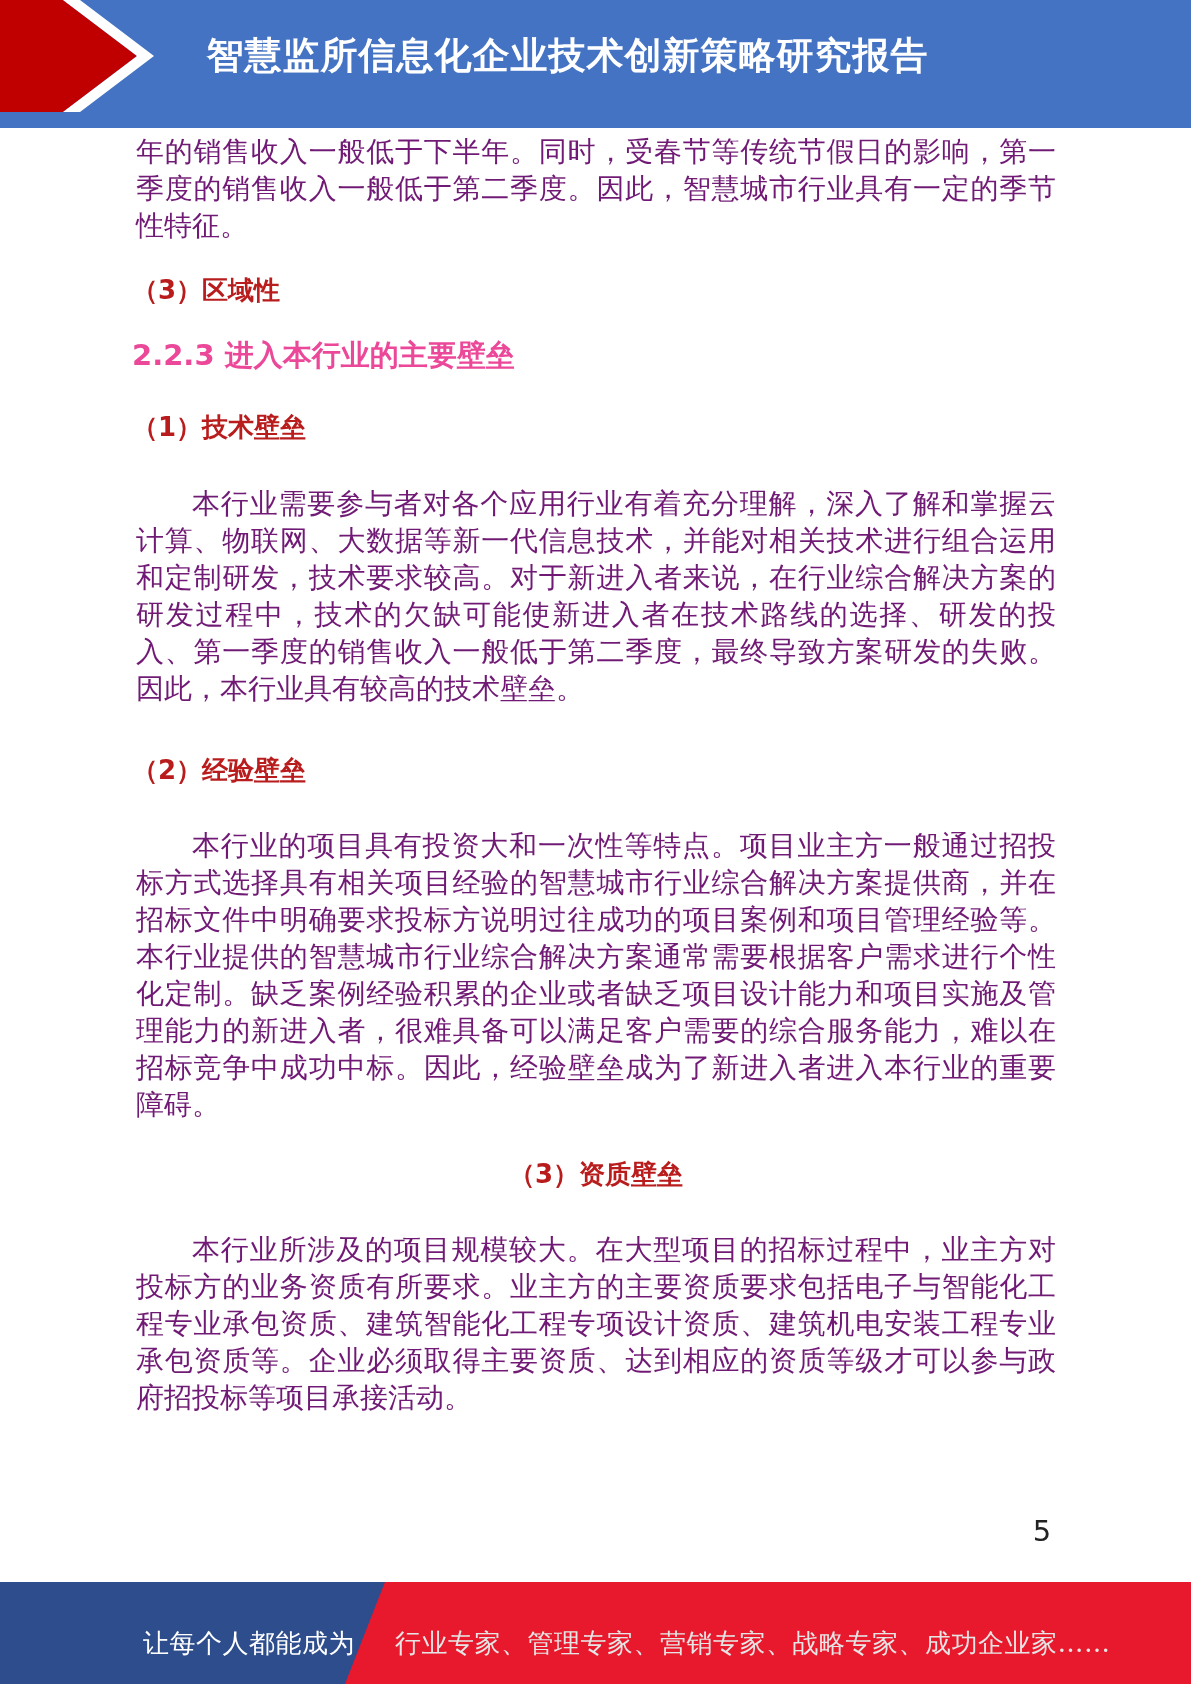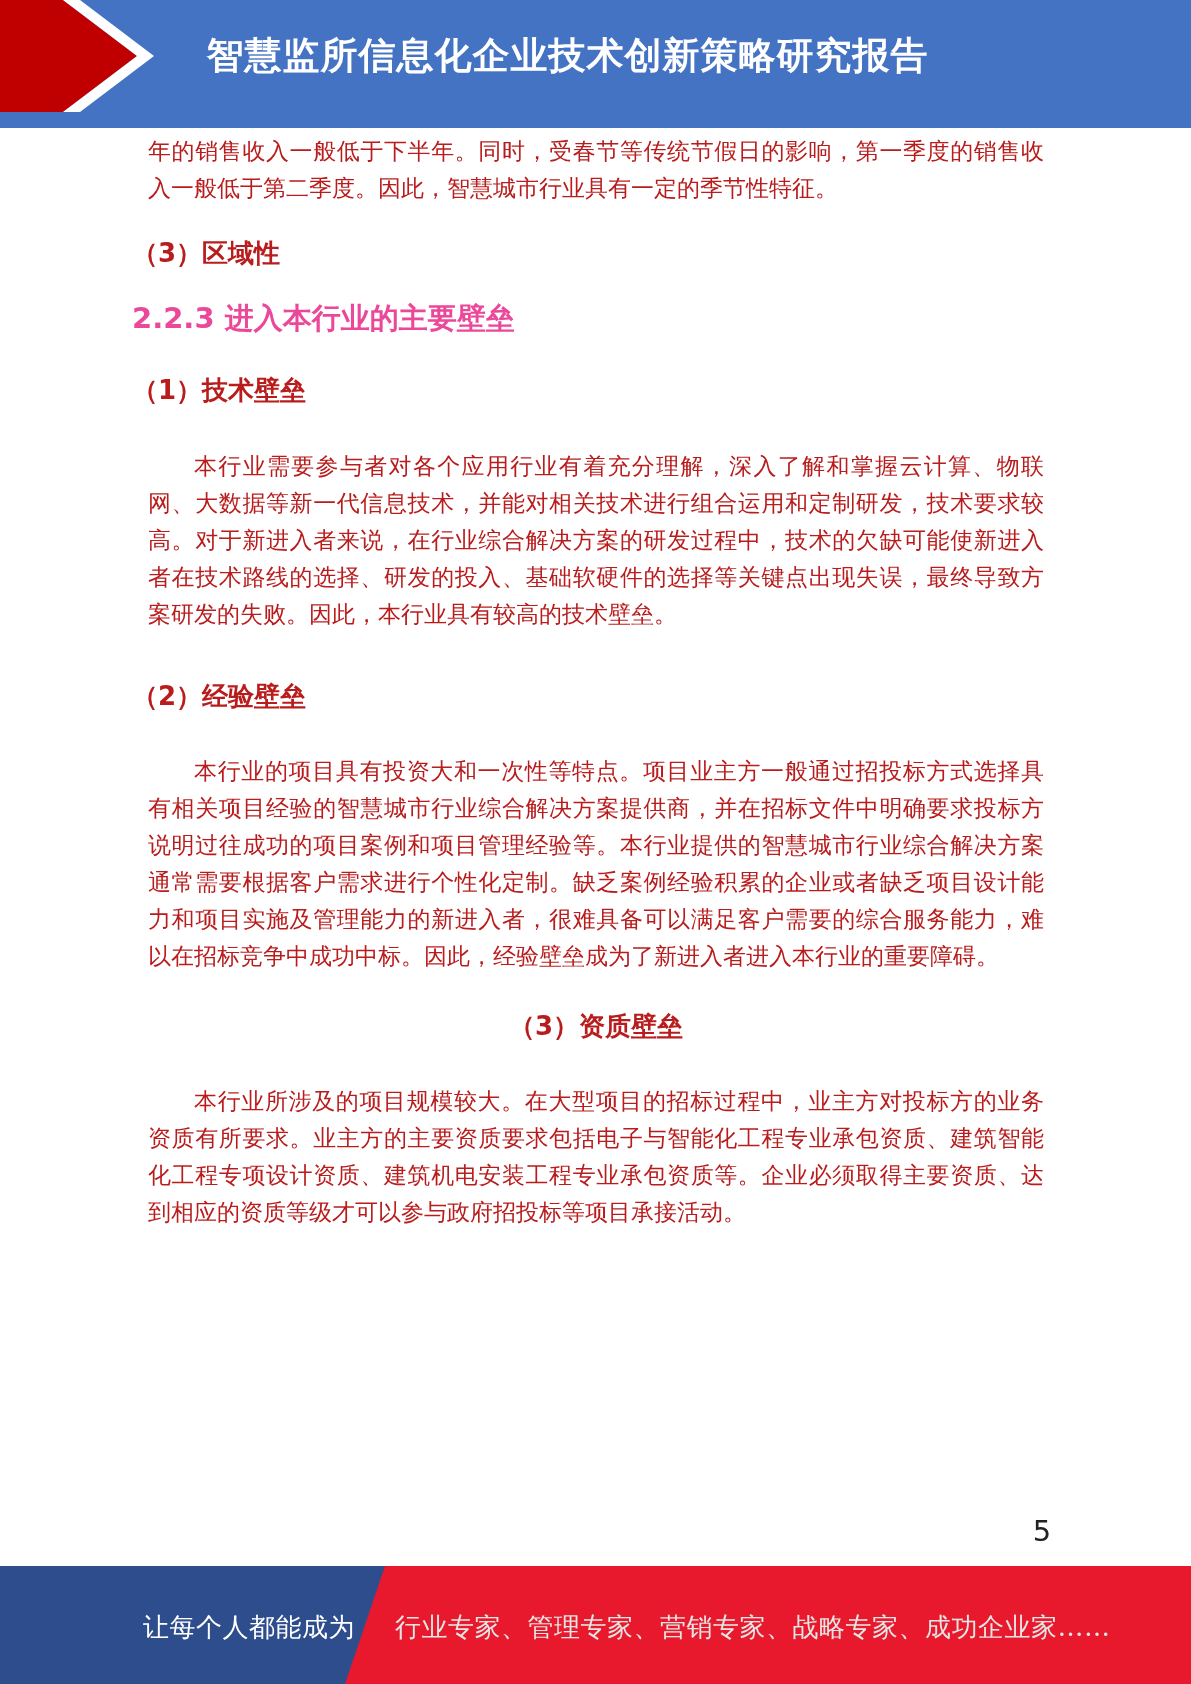--- a/index.html
+++ b/index.html
@@ -43,26 +43,26 @@
   }
 
   
   .content {
     position: absolute;
     top: 112px;
     left: 132px;
     width: 928px;
   }
   .para {
-    font-size: 23px;
+    font-size: 28px;
     line-height: 37px;
     text-align: justify;
     text-align-last: left;
-    margin: 16px;
-    color: #b91c1c;
+    margin: 4px;
+    color: #701a75;
   }
   .para.indent { text-indent: 2em; }
 
   .h-sub {
     font-family: "DejaVu Sans", "Liberation Sans", sans-serif;
     font-weight: bold;
     font-size: 26px;
     line-height: 36px;
     margin: 0;
     color: #b91c1c;
@@ -96,21 +96,21 @@
     text-align: center;
     font-family: "DejaVu Sans", "Liberation Sans", sans-serif;
     font-size: 29px;
     color: #222222;
   }
 
   
   .footer-banner {
     position: absolute;
     bottom: 0; left: 0;
-    width: 1191px; height: 118px;
+    width: 1191px; height: 102px;
     background: #E9192D;
   }
   .footer-blue-shape {
     position: absolute;
     top: 0; left: 0;
     width: 100%; height: 100%;
     background: #2E4D8C;
     clip-path: polygon(0 0, 385px 0, 345px 100%, 0 100%);
   }
   .footer-left-text {
@@ -145,21 +145,21 @@
 
   <p class="para mt-p1">年的销售收入一般低于下半年。同时，受春节等传统节假日的影响，第一季度的销售收入一般低于第二季度。因此，智慧城市行业具有一定的季节性特征。</p>
 
   <h3 class="h-sub mt-h3a">（3）区域性</h3>
 
 
   <h2 class="h-num mt-h2">2.2.3 进入本行业的主要壁垒</h2>
 
   <h3 class="h-sub mt-h3b">（1）技术壁垒</h3>
 
-  <p class="para indent mt-p3">本行业需要参与者对各个应用行业有着充分理解，深入了解和掌握云计算、物联网、大数据等新一代信息技术，并能对相关技术进行组合运用和定制研发，技术要求较高。对于新进入者来说，在行业综合解决方案的研发过程中，技术的欠缺可能使新进入者在技术路线的选择、研发的投入、基础软硬件的选择等关键点出现失误，最终导致方案研发的失败。因此，本行业具有较高的技术壁垒。</p>
+  <p class="para indent mt-p3">本行业需要参与者对各个应用行业有着充分理解，深入了解和掌握云计算、物联网、大数据等新一代信息技术，并能对相关技术进行组合运用和定制研发，技术要求较高。对于新进入者来说，在行业综合解决方案的研发过程中，技术的欠缺可能使新进入者在技术路线的选择、研发的投入、第一季度的销售收入一般低于第二季度，最终导致方案研发的失败。因此，本行业具有较高的技术壁垒。</p>
 
   <h3 class="h-sub mt-h3c">（2）经验壁垒</h3>
 
   <p class="para indent mt-p4">本行业的项目具有投资大和一次性等特点。项目业主方一般通过招投标方式选择具有相关项目经验的智慧城市行业综合解决方案提供商，并在招标文件中明确要求投标方说明过往成功的项目案例和项目管理经验等。本行业提供的智慧城市行业综合解决方案通常需要根据客户需求进行个性化定制。缺乏案例经验积累的企业或者缺乏项目设计能力和项目实施及管理能力的新进入者，很难具备可以满足客户需要的综合服务能力，难以在招标竞争中成功中标。因此，经验壁垒成为了新进入者进入本行业的重要障碍。</p>
 
   <h3 class="h-sub mt-h3d">（3）资质壁垒</h3>
 
   <p class="para indent mt-p5">本行业所涉及的项目规模较大。在大型项目的招标过程中，业主方对投标方的业务资质有所要求。业主方的主要资质要求包括电子与智能化工程专业承包资质、建筑智能化工程专项设计资质、建筑机电安装工程专业承包资质等。企业必须取得主要资质、达到相应的资质等级才可以参与政府招投标等项目承接活动。</p>
 
 </div>

